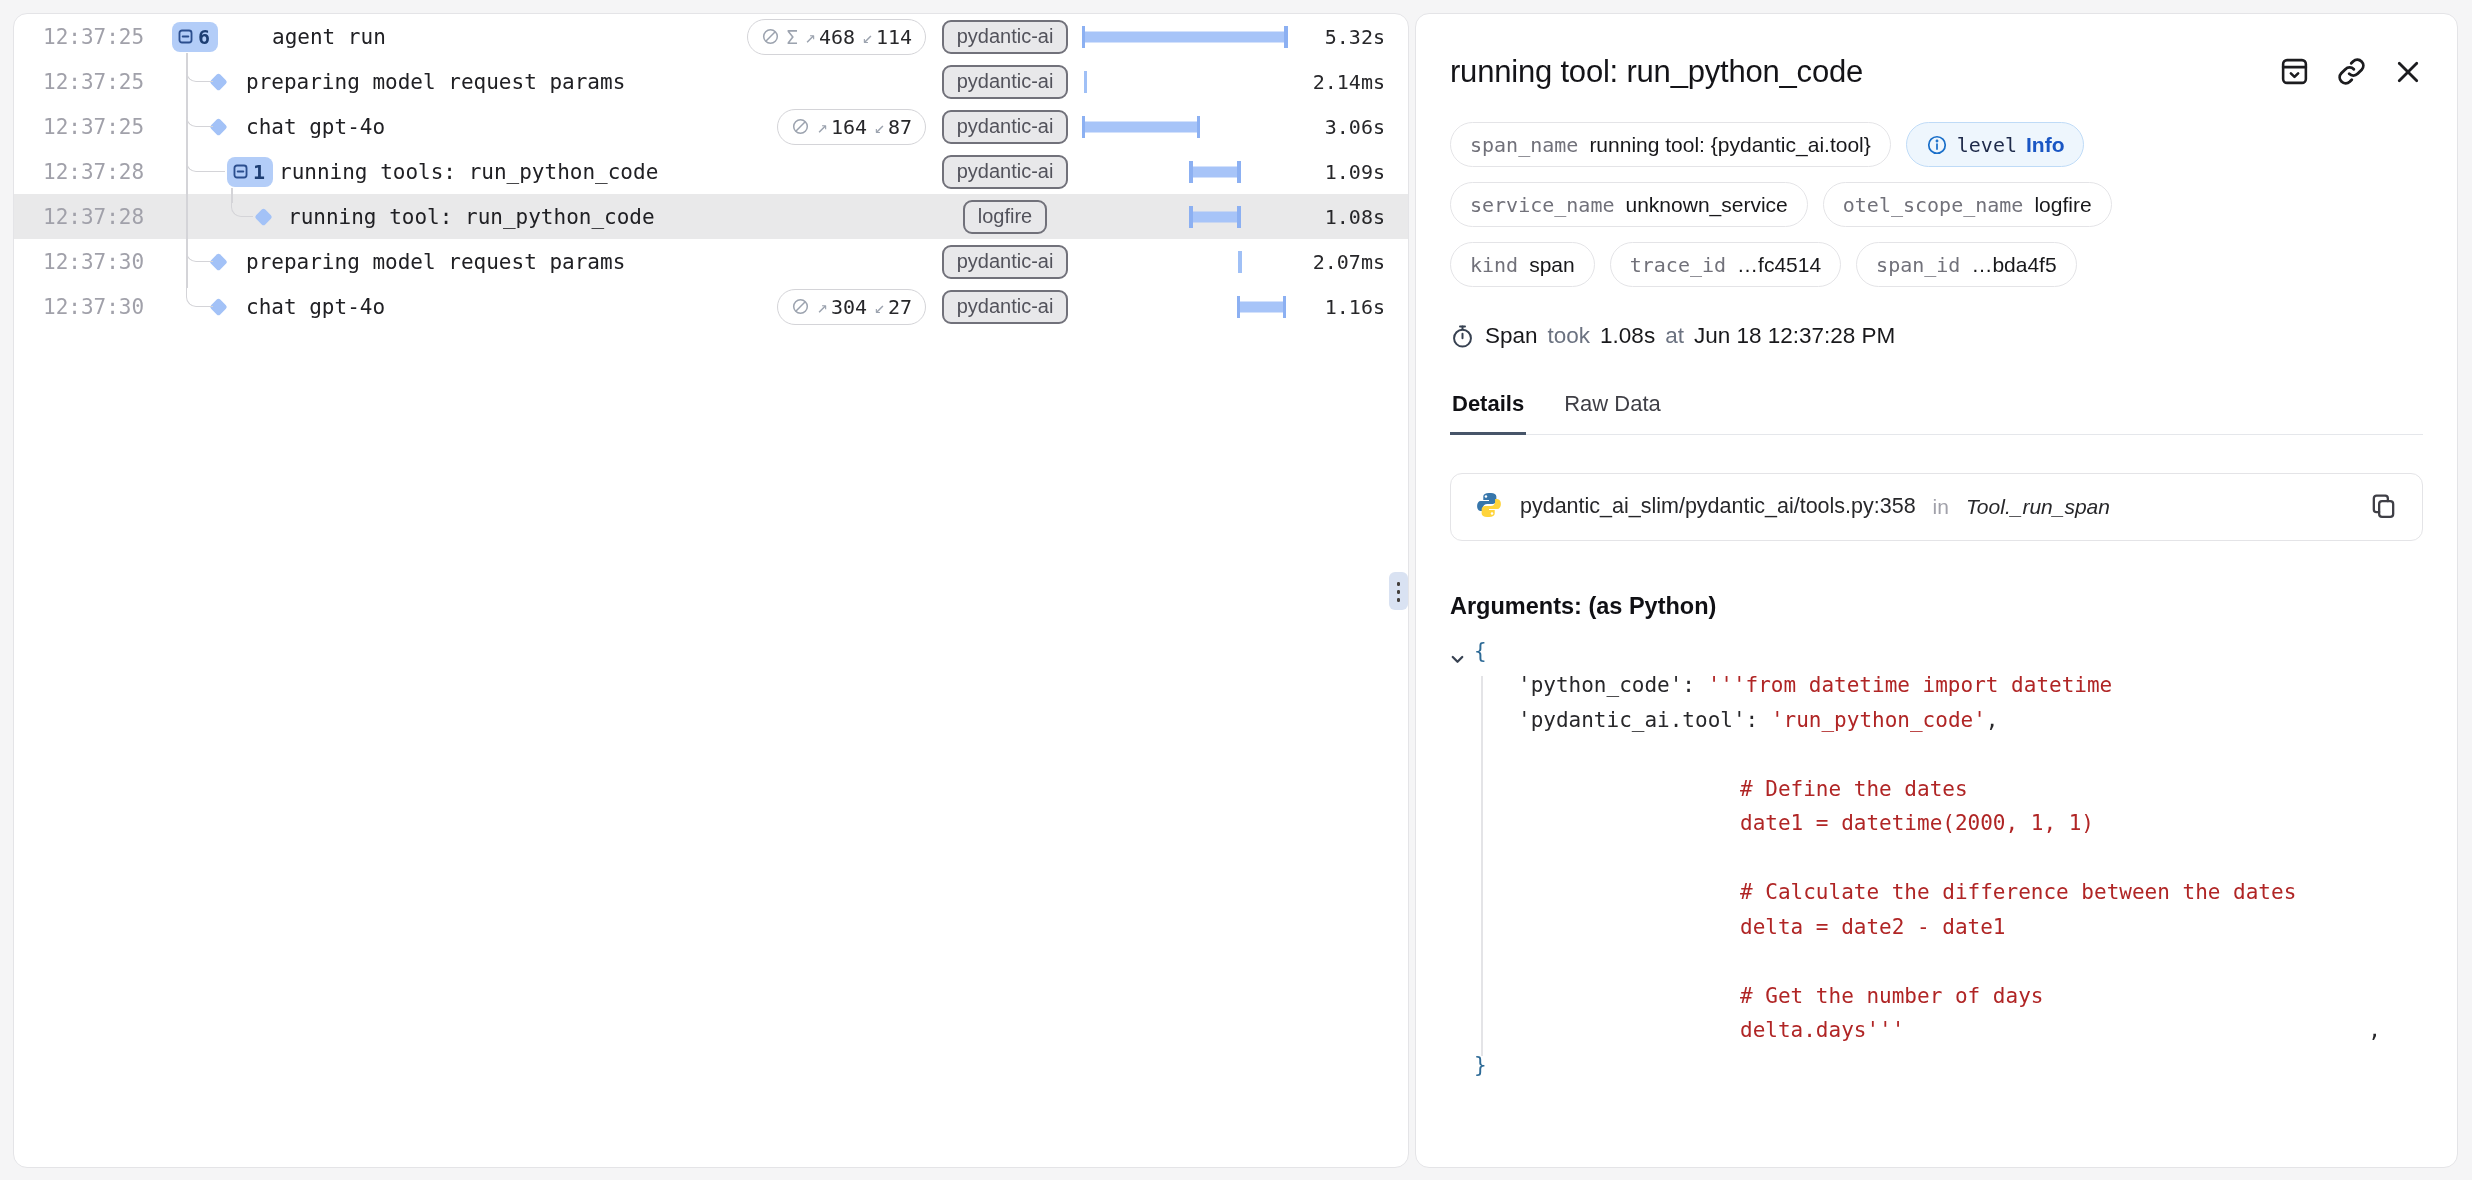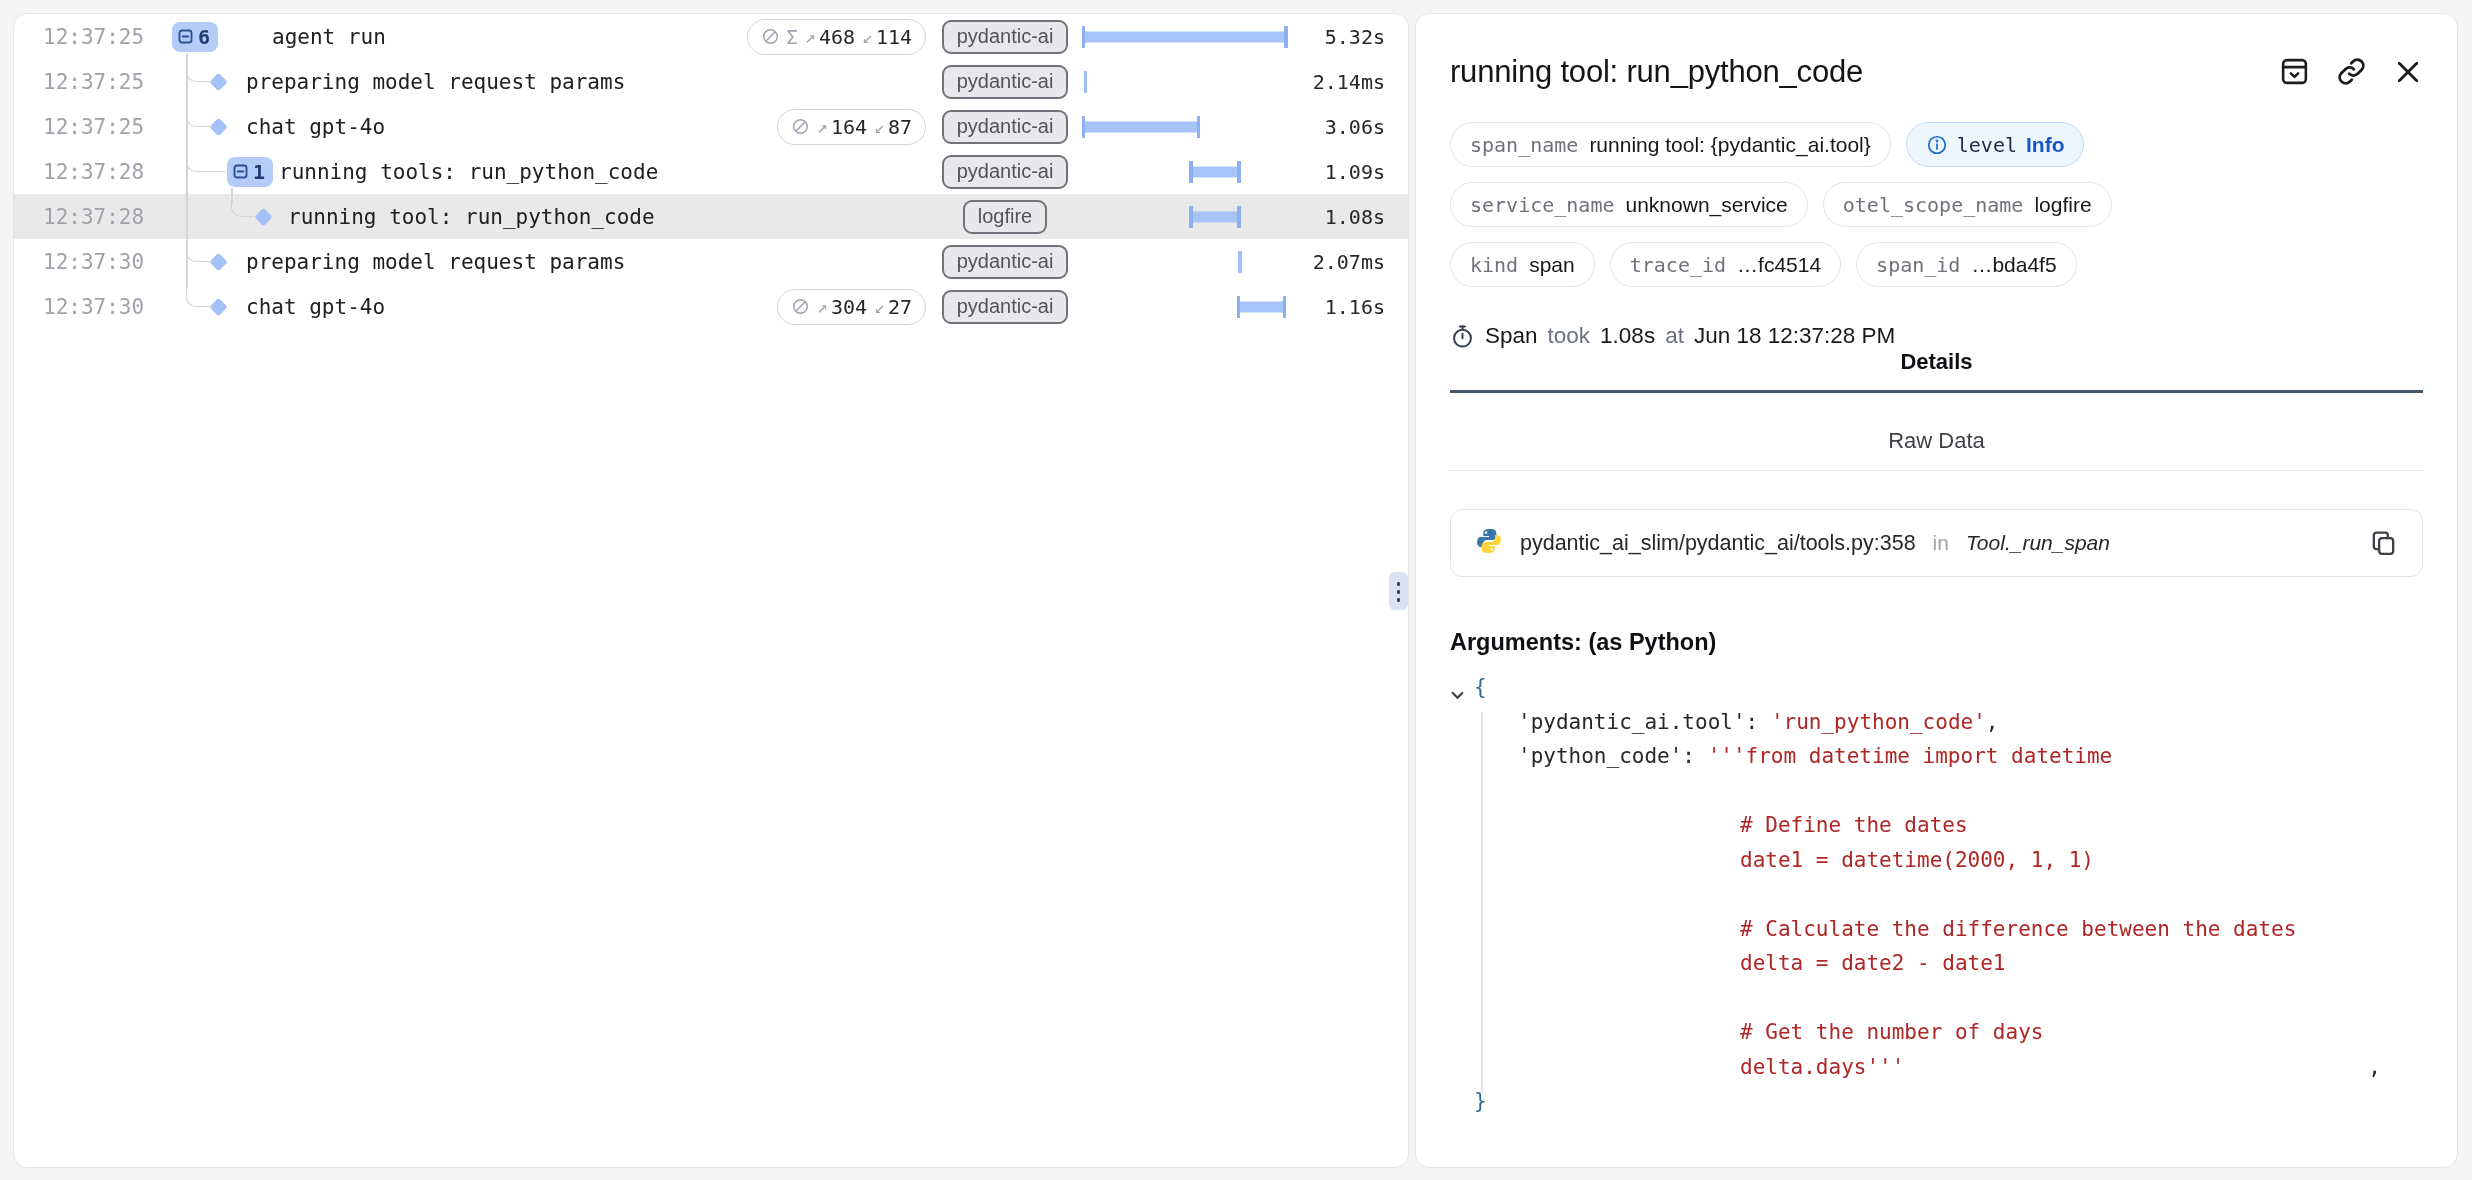--- a/index.html
+++ b/index.html
@@ -98,21 +98,21 @@
   .pill .v { font-size: 21px; color: #18181b; }
   .pill.level { background: #eef6fd; border-color: #bfdbf7; gap: 9px; }
   .pill.level .k { color: #1e2a4a; }
   .pill.level .v { color: #1a56c4; font-weight: 700; }
   .pill.level svg { display: block; }
 
   .took { margin-top: 36px; display: flex; align-items: center; gap: 10px; font-size: 22.5px; color: #18181b; }
   .took .w { color: #6b7280; }
   .took svg { display: block; }
 
-  .tabs { display: flex; gap: 36px; border-bottom: 1.5px solid #e5e7eb; flex-direction: column; }
+  .tabs { margin-top: 42px; display: flex; gap: 36px; border-bottom: 1.5px solid #e5e7eb; }
   .tab {
     background: none; border: none; cursor: pointer; font-family: "Liberation Sans", sans-serif;
     font-size: 22px; color: #3f3f46; padding: 0 2px 15px 2px;
     border-bottom: 3.5px solid transparent; margin-bottom: -1.5px;
   }
   .tab.active { color: #101014; font-weight: 600; border-bottom-color: #475569; }
 
   .src-box {
     margin-top: 38px; height: 68px; border: 1.5px solid #e4e4e7; border-radius: 12px;
     display: flex; align-items: center; gap: 17px; padding: 0 24px; cursor: pointer;
@@ -424,22 +424,22 @@
     </button>
   </div>
 
   <div class="args-h">Arguments: (as Python)</div>
 
   <div class="codeblock" id="code-block">
     <div class="guide"></div>
   <div class="cline i0"><span class="chev"><svg width="15" height="15" viewBox="0 0 12 12" fill="none" stroke="#374151" stroke-width="1.8" stroke-linecap="round" stroke-linejoin="round">
             <path d="M2.2 4l3.8 3.8L9.8 4"></path>
           </svg></span><span class="cb">{</span></div>
+      <div class="cline i1"><span class="ck">'python_code': </span><span class="cs">'''from datetime import datetime</span></div>
       <div class="cline i1"><span class="ck">'pydantic_ai.tool': </span><span class="cs">'run_python_code'</span><span class="cp">,</span></div>
-      <div class="cline i1"><span class="ck">'python_code': </span><span class="cs">'''from datetime import datetime</span></div>
       <div class="cline">&nbsp;</div>
       <div class="cline i2"><span class="cs"># Define the dates</span></div>
       <div class="cline i2"><span class="cs">date1 = datetime(2000, 1, 1)</span></div>
       <div class="cline">&nbsp;</div>
       <div class="cline i2"><span class="cs"># Calculate the difference between the dates</span></div>
       <div class="cline i2"><span class="cs">delta = date2 - date1</span></div>
       <div class="cline">&nbsp;</div>
       <div class="cline i2"><span class="cs"># Get the number of days</span></div>
       <div class="cline i2"><span class="cs">delta.days'''</span><span class="trailc">,</span></div>
       <div class="cline i0"><span class="cb">}</span></div>

